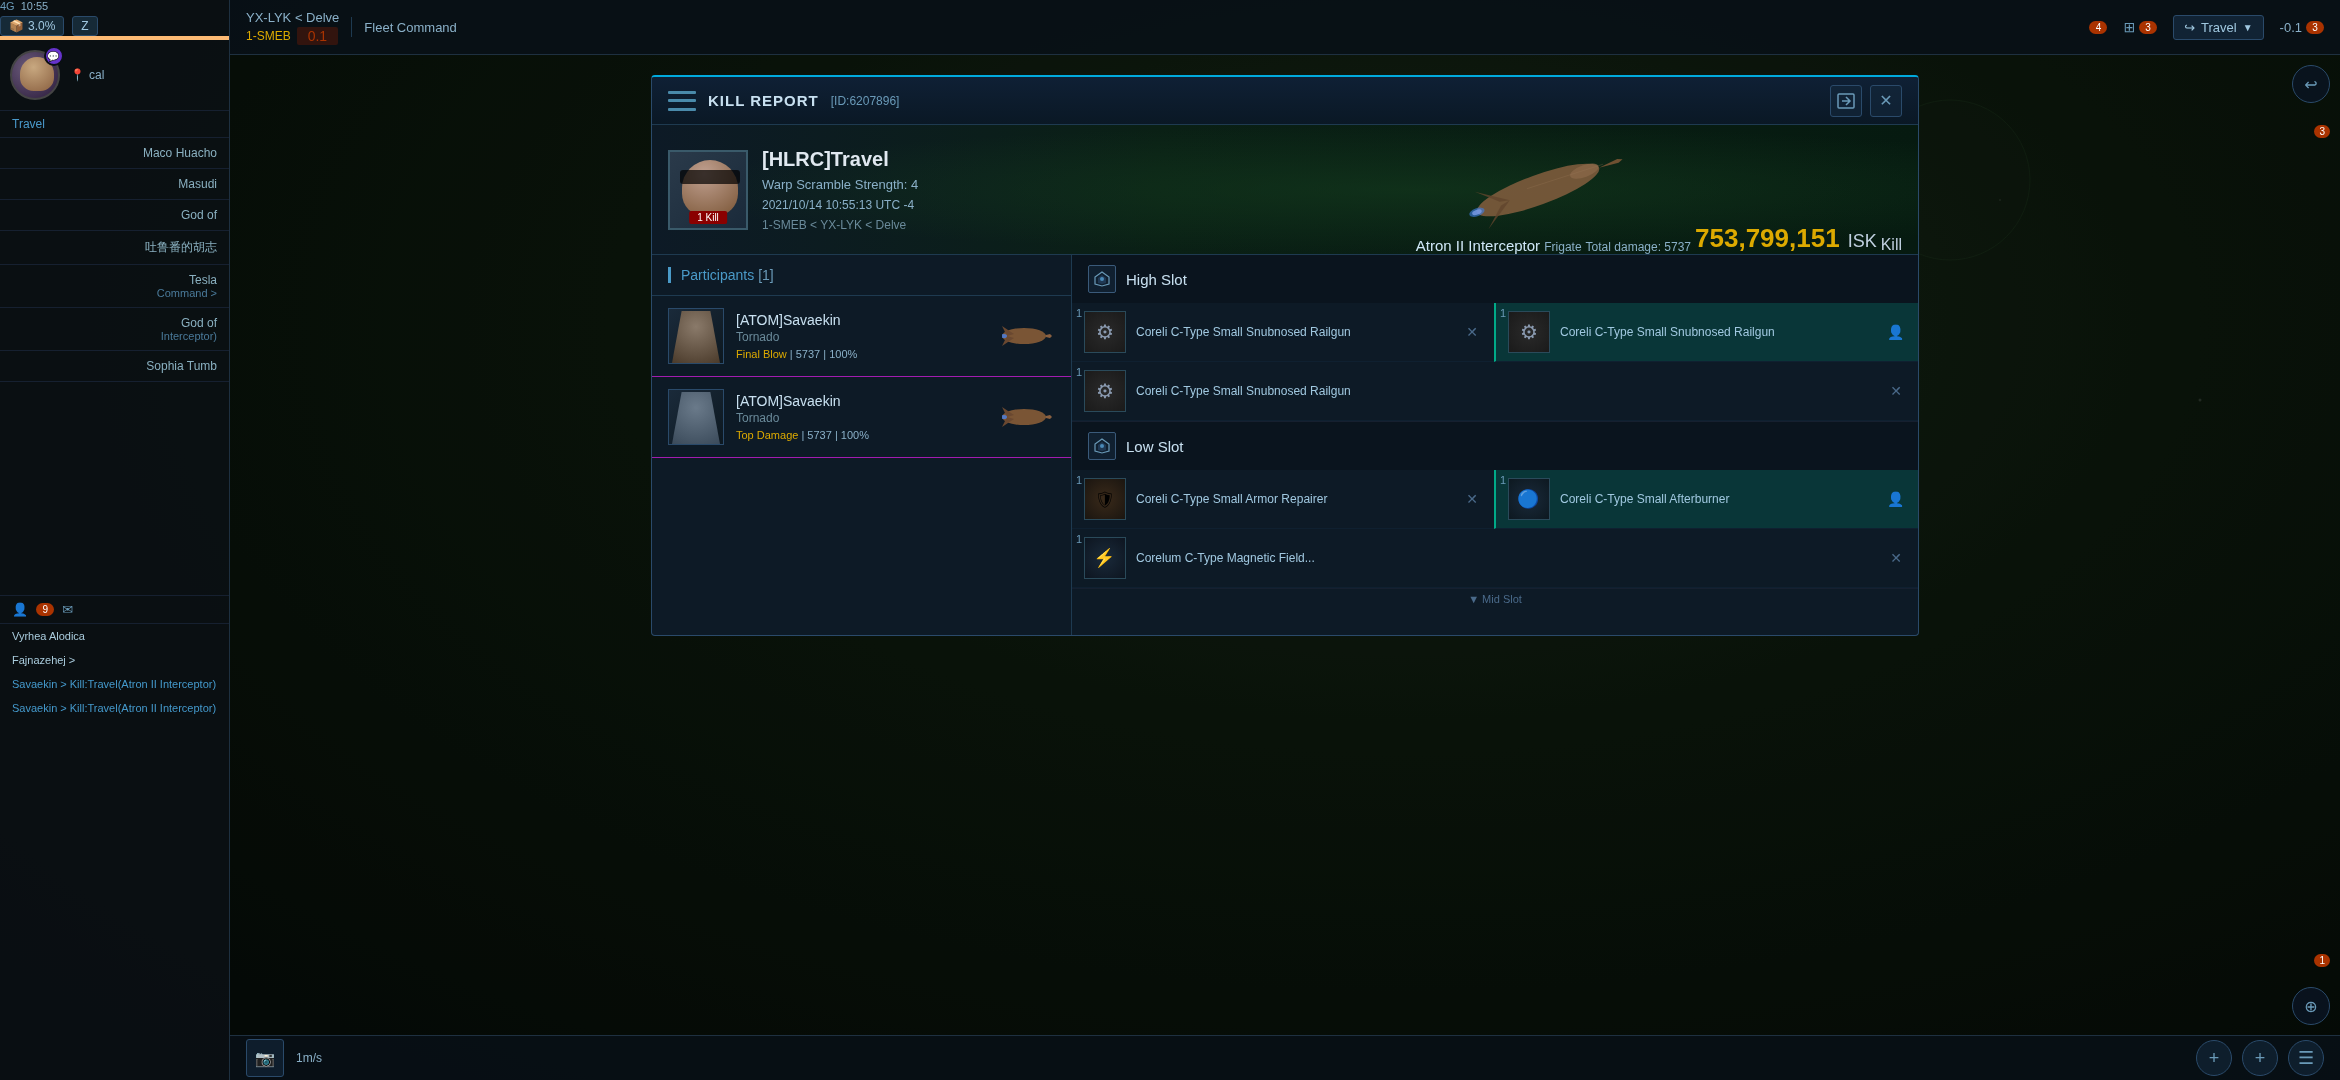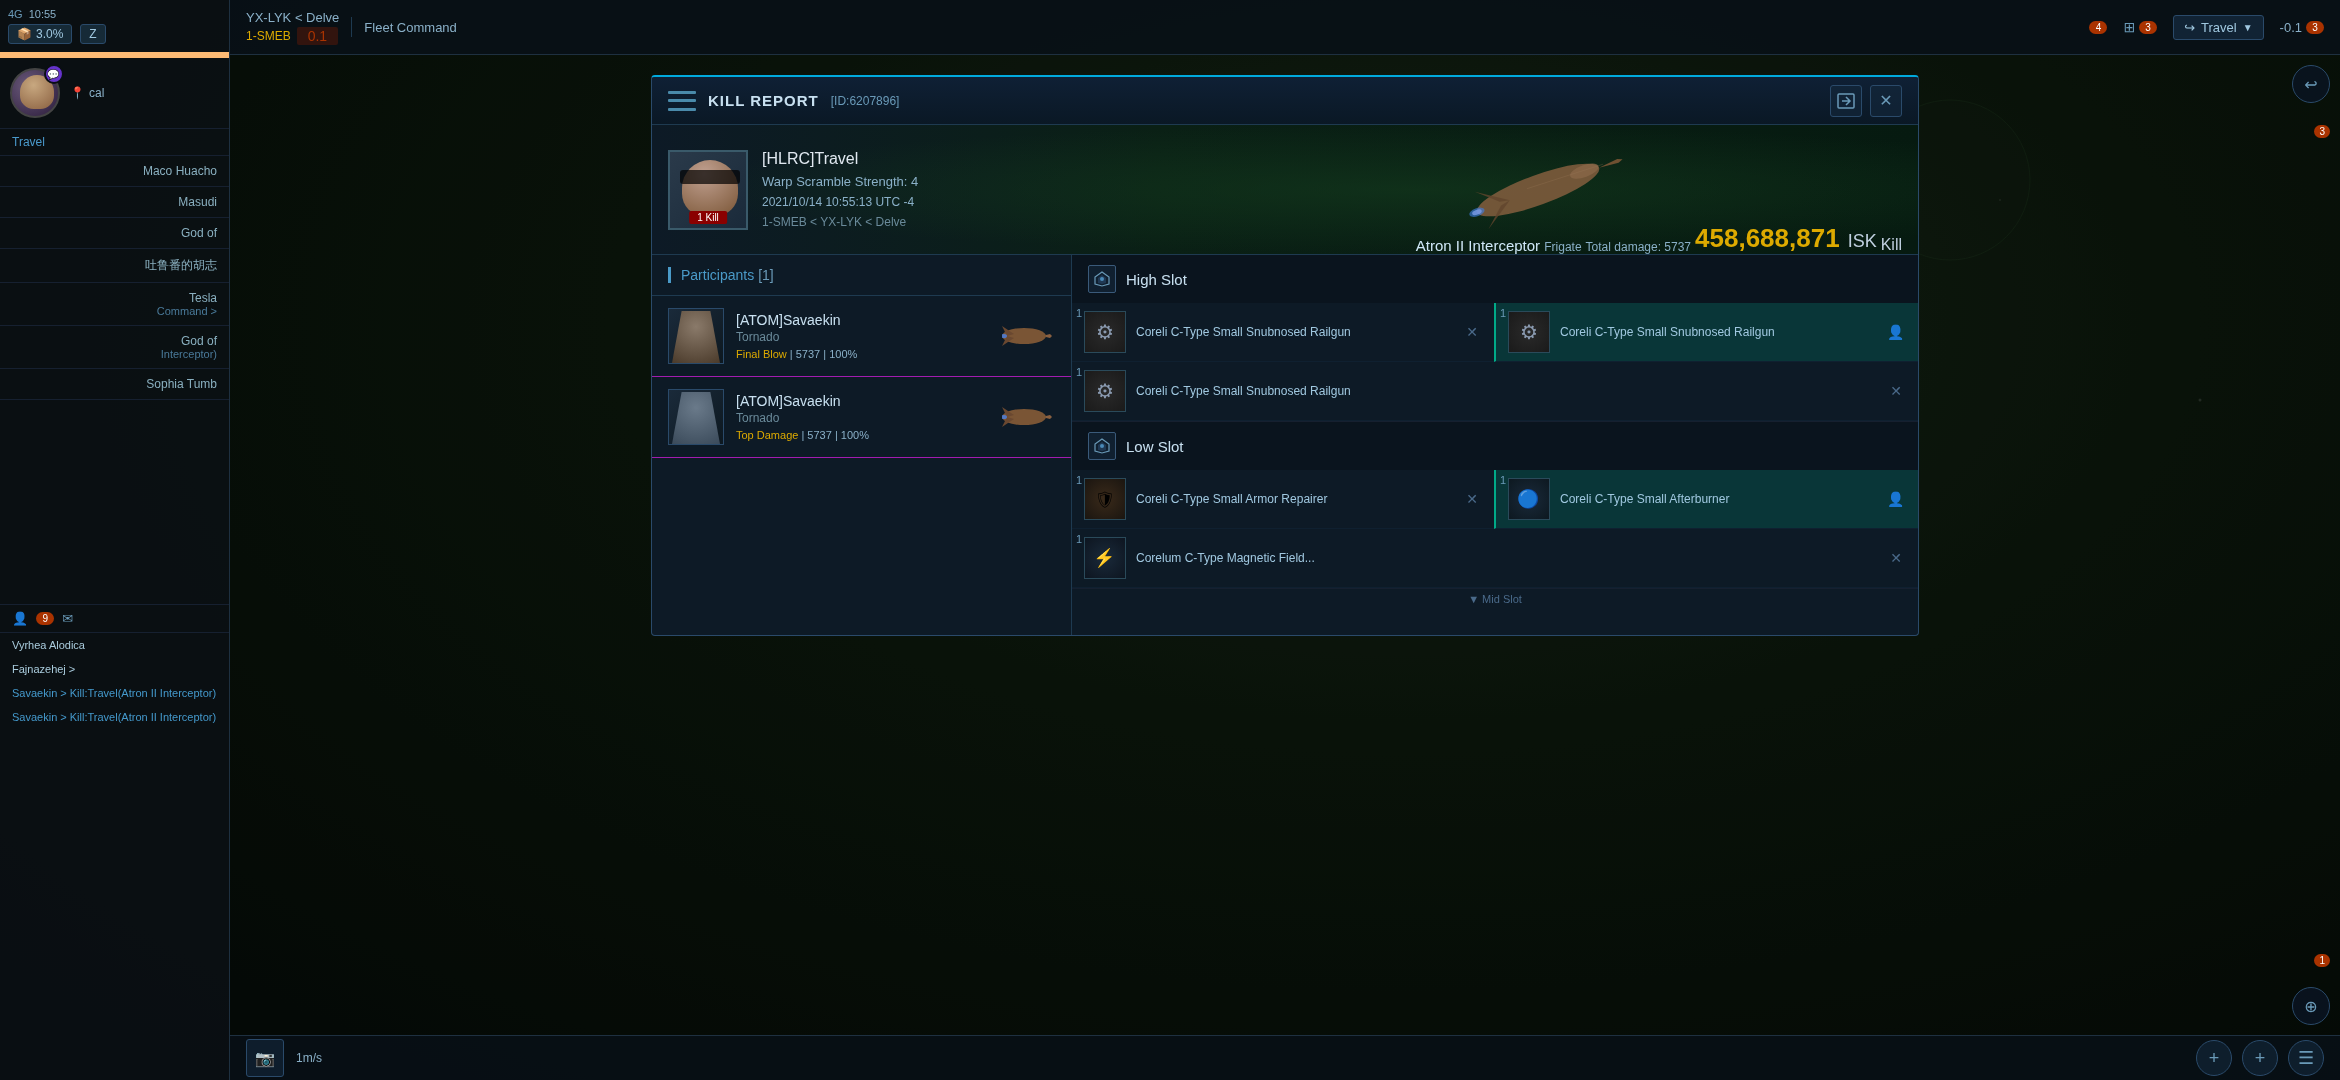--- a/index.html
+++ b/index.html
@@ -27,22 +27,21 @@
       width: 230px;
       height: 100%;
       background: rgba(10,15,20,0.85);
       border-right: 1px solid #1e3040;
       display: flex;
       flex-direction: column;
       gap: 0;
     }
 
     .sidebar-top {
-      padding: 8px;
-      border-bottom: 6px solid #fdba74;
+      border-bottom: 4px solid #fdba74;
       display: flex;
       gap: 8px;
     }
 
     .avatar {
       width: 50px;
       height: 50px;
       border-radius: 50%;
       background: radial-gradient(circle at 35% 35%, #6a5a7a, #2a1a3a);
       border: 2px solid #444;
@@ -266,22 +265,22 @@
       z-index: 3;
     }
 
     .hero-info {
       display: flex;
       flex-direction: column;
       gap: 6px;
     }
 
     .hero-name {
-      font-size: 16px;
-      font-weight: normal;
+      font-size: 20px;
+      font-weight: bold;
       color: #e0e8f0;
     }
 
     .hero-stat {
       font-size: 13px;
       color: #8ab0c8;
     }
 
     .hero-ship {
       position: absolute;
@@ -884,21 +883,21 @@
       <div class="hero-value">
         <div class="ship-name">
           <span>Atron II Interceptor</span>
           <span class="ship-class">Frigate</span>
         </div>
         <div class="damage-label">
           <span>Total damage:</span>
           <span>5737</span>
         </div>
         <div style="display:flex;align-items:baseline;gap:8px">
-          <span class="isk-value">458,688,871</span>
+          <span class="isk-value">753,799,151</span>
           <span class="isk-label">ISK</span>
         </div>
         <div class="kill-label">Kill</div>
       </div>
     </div>
 
     <div class="modal-body">
 
       <div class="participants-panel">
         <div class="panel-header">

